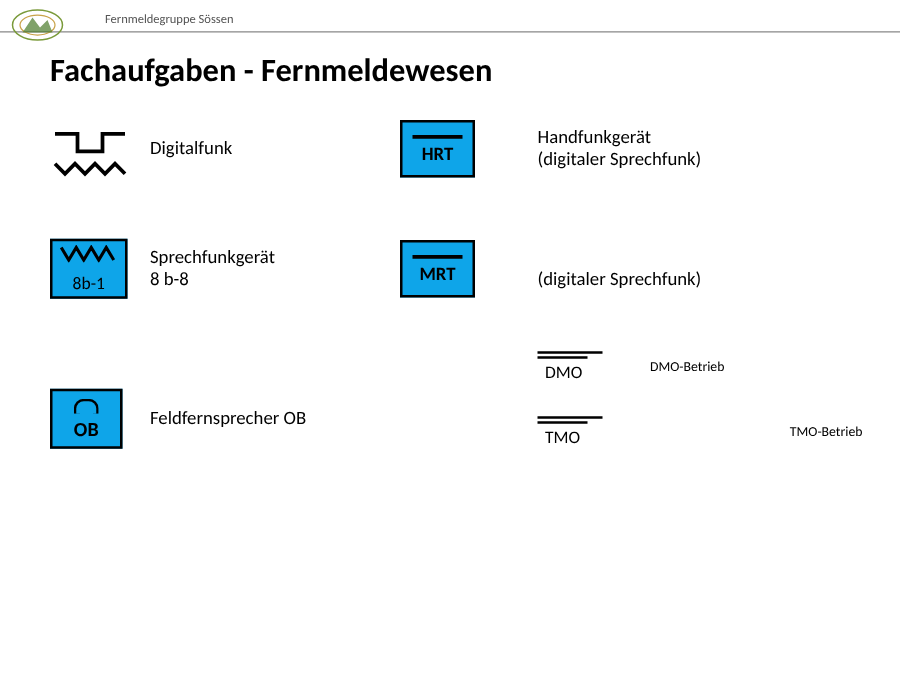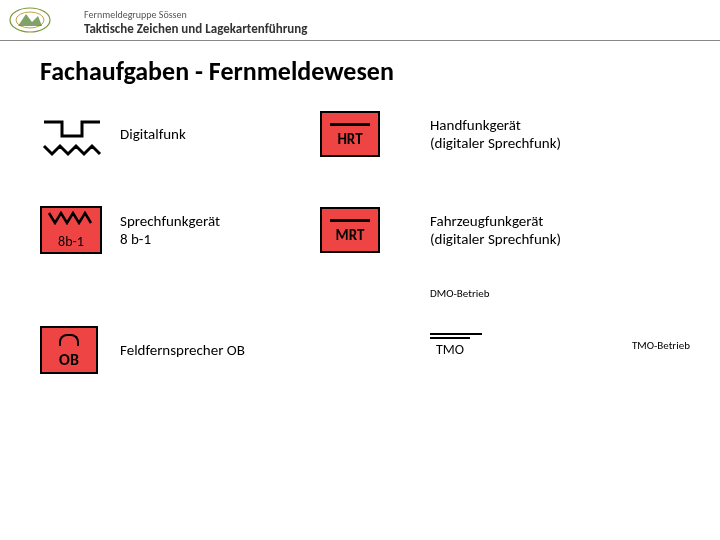--- a/index.html
+++ b/index.html
@@ -74,21 +74,21 @@
   .symbox {
     width: 56px;
     height: 42px;
     border: 2.5px solid #000;
     display: flex;
     align-items: center;
     justify-content: center;
     font-weight: bold;
     flex-direction: column;
     position: relative;
-    background: #ef4444;
+    background: #0ea5e9;
   }
   .symbox .bar {
     position: absolute;
     top: 10px;
     left: 8px;
     right: 8px;
     height: 2.5px;
     background: #000;
   }
   .symbox .txt {
@@ -137,21 +137,20 @@
 
 <div class="header">
   <div class="logo">
     <svg viewBox="0 0 44 28">
       <ellipse cx="22" cy="14" rx="20" ry="12" fill="none" stroke="#7a9a3a" stroke-width="1.2"></ellipse>
       <ellipse cx="22" cy="14" rx="14" ry="8" fill="none" stroke="#c9a24a" stroke-width="1"></ellipse>
       <path d="M10 20 L18 8 L24 16 L30 10 L34 20 Z" fill="#4a7a2a" opacity="0.7"></path>
     </svg>
   </div>
   <div class="org">Fernmeldegruppe Sössen</div>
-  <div class="subtitle">Taktische Zeichen und Lagekartenführung</div>
 </div>
 
 <div class="title">Fachaufgaben - Fernmeldewesen</div>
 
 <div class="content">
 
   <div class="row">
     <div class="symcol-left">
       <svg width="64" height="48" viewBox="0 0 64 48">
 
@@ -177,48 +176,55 @@
     <div class="symcol-left">
       <div class="symbox symbox-small" style="width:58px;height:44px;">
         <svg width="48" height="14" viewBox="0 0 48 14" style="position:absolute;top:3px;left:5px;">
           <path d="M2 2 L8 12 L14 2 L20 12 L26 2 L32 12 L38 2 L44 12" fill="none" stroke="#000" stroke-width="2.5"></path>
         </svg>
         <div style="position:absolute;bottom:2px;left:0;right:0;text-align:center;font-size:14px;font-weight:normal;">8b-1</div>
       </div>
     </div>
     <div class="labelcol-left">
       <span>Sprechfunkgerät</span><br>
-      <span>8 b-1</span>
+      <span>8 b-8</span>
     </div>
     <div class="symcol-right">
       <div class="symbox">
         <div class="bar"></div>
         <div class="txt">MRT</div>
       </div>
     </div>
     <div class="labelcol-right">
-      <span>Fahrzeugfunkgerät</span><br>
+      <br>
       <span>(digitaler Sprechfunk)</span>
     </div>
   </div>
 
   <div class="row" style="margin-top:46px;">
     <div class="symcol-left">
       <div class="symbox" style="width:54px;height:44px;">
         <div style="position:absolute;top:6px;left:50%;transform:translateX(-50%);width:16px;height:10px;border:2.5px solid #000;border-bottom:none;border-radius:8px 8px 0 0;"></div>
         <div style="position:absolute;bottom:3px;left:0;right:0;text-align:center;font-size:16px;font-weight:bold;">OB</div>
       </div>
     </div>
     <div class="labelcol-left" style="width:270px;">Feldfernsprecher OB</div>
   </div>
 
 </div>
 
 <div class="smallrows">
   <div class="smallrow">
+    <div class="sym">
+      <div class="flag">
+        <div class="antenna-line l1"></div>
+        <div class="antenna-line l2" style="margin-top:2px;"></div>
+        <div class="mode-txt">DMO</div>
+      </div>
+    </div>
     <div class="lab">DMO-Betrieb</div>
   </div>
   <div class="smallrow" style="margin-top:6px;justify-content:space-between;">
     <div class="sym">
       <div class="flag">
         <div class="antenna-line l1"></div>
         <div class="antenna-line l2" style="margin-top:2px;"></div>
         <div class="mode-txt">TMO</div>
       </div>
     </div>

